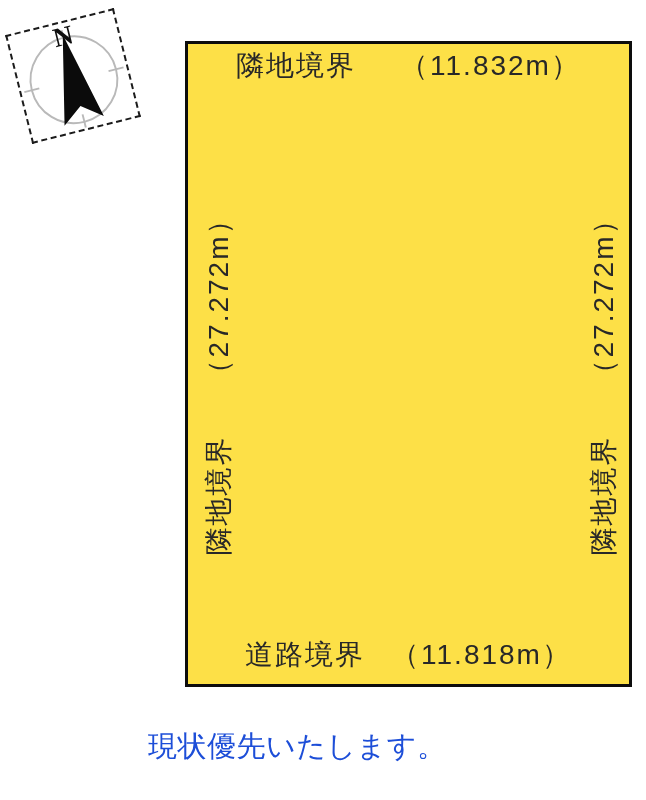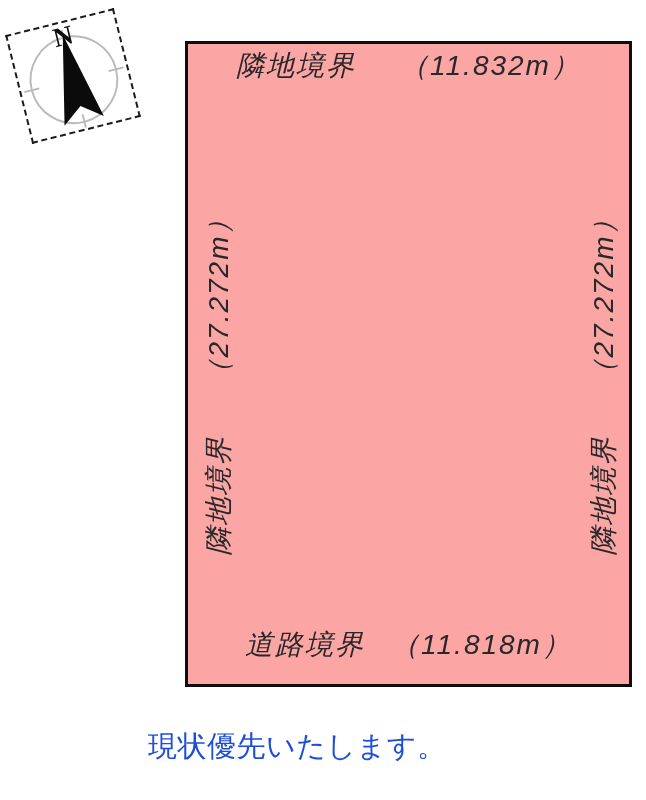--- a/index.html
+++ b/index.html
@@ -26,36 +26,35 @@
     transform: translateX(-50%);
     font-family: "Liberation Serif", "DejaVu Serif", serif;
     font-weight: bold; font-size: 27px; line-height: 1.05;
     color: #0e0e0e;
   }
 
   
   .plot {
     position: absolute; left: 185px; top: 41px;
     width: 447px; height: 646px;
-    background: #fca5a5;
+    background: #fde047;
     border: 3px solid #0d0d0d;
-    font-style: italic;
   }
 
   .boundary {
     position: absolute;
     display: flex;
     white-space: nowrap;
     color: #282828;
     font-size: 28px;
     letter-spacing: 2px;
     line-height: 1.2;
   }
   .b-top    { top: 5px;  left: 0; right: 0; justify-content: center; gap: 44px; }
-  .b-bottom { bottom: 22px; left: 0; right: 0; justify-content: center; gap: 26px; }
+  .b-bottom { bottom: 12px; left: 0; right: 0; justify-content: center; gap: 26px; }
   .b-left   { left: 31px;  top: 336px; transform: translate(-50%, -50%) rotate(-90deg); gap: 48px; }
   .b-right  { left: 416px; top: 336px; transform: translate(-50%, -50%) rotate(-90deg); gap: 48px; }
 
   .caption {
     position: absolute; left: 148px; top: 727px;
     font-size: 29px; color: #1d4ed8;
     letter-spacing: 0.5px;
     white-space: nowrap;
   }
 </style>

